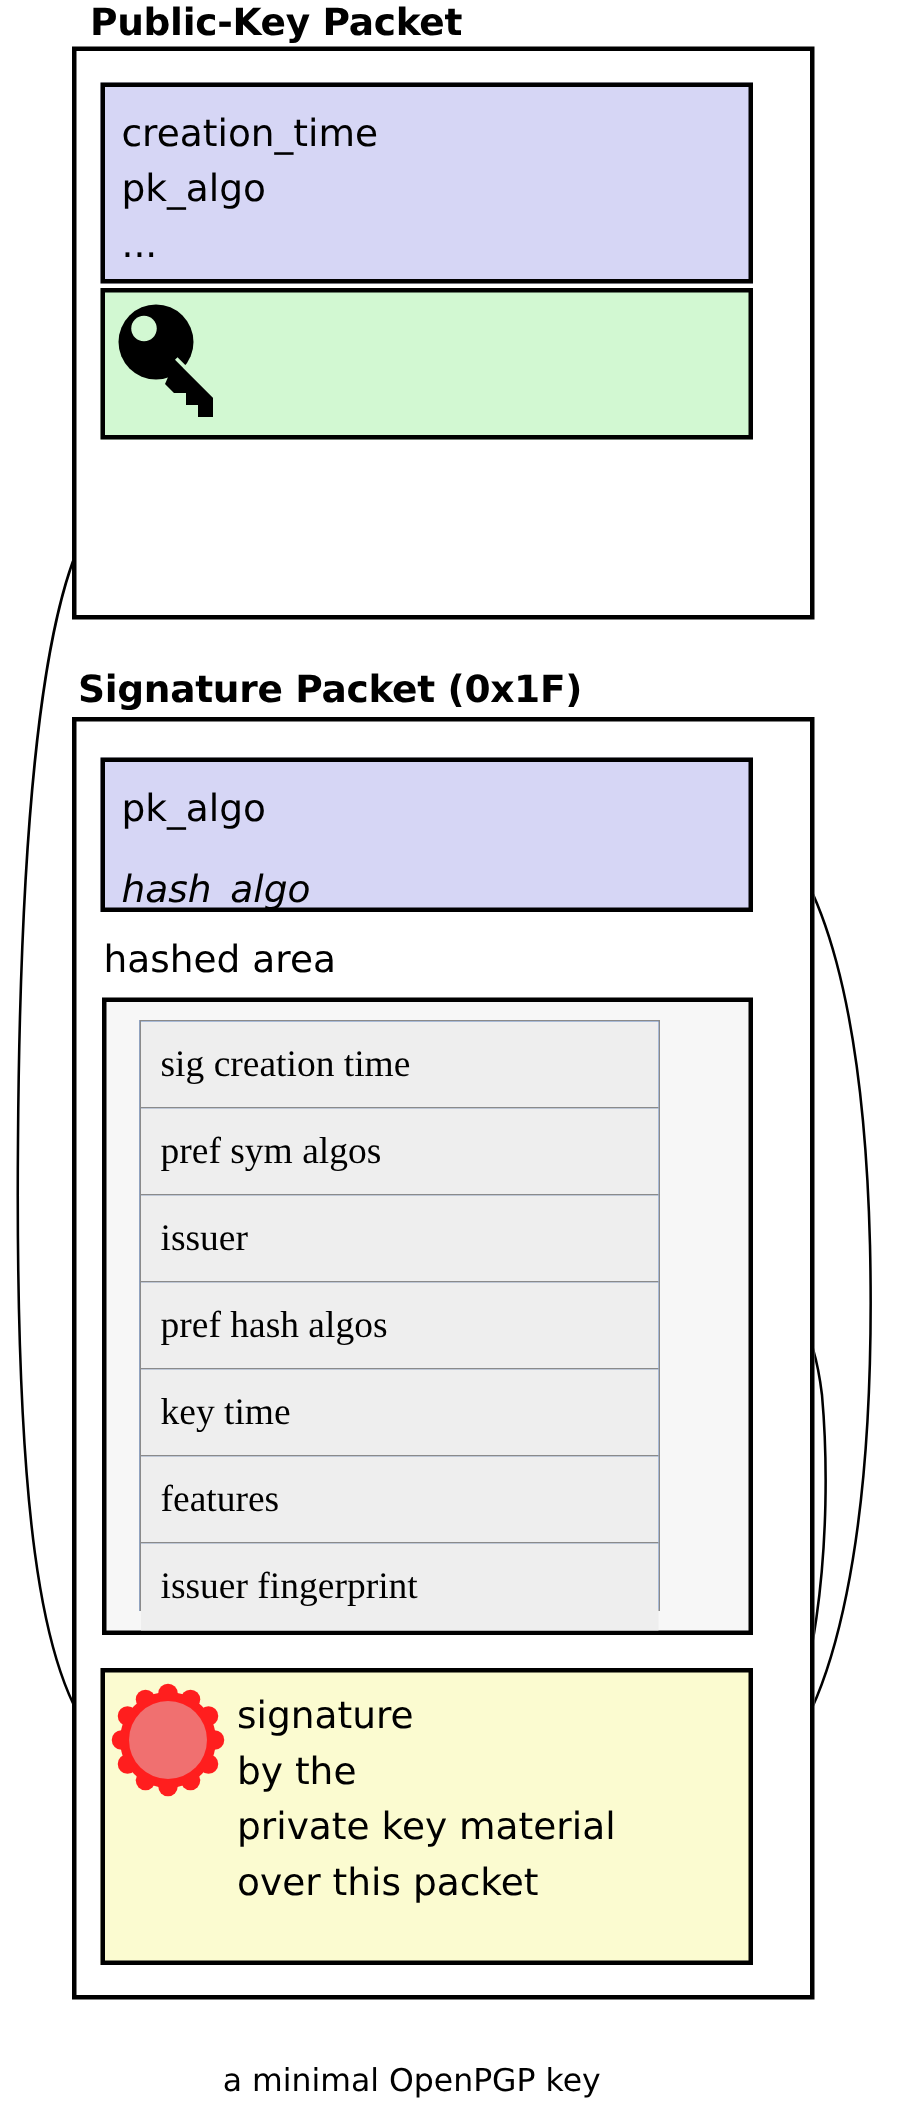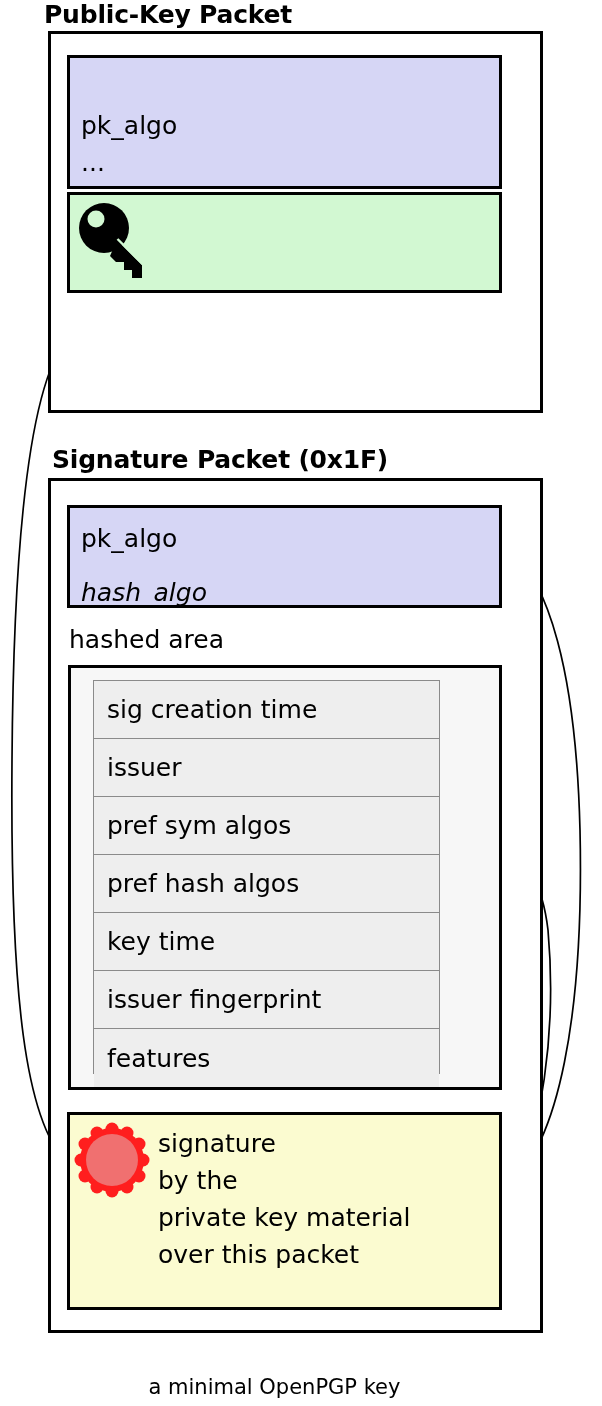--- a/index.html
+++ b/index.html
@@ -67,20 +67,21 @@
     position: absolute;
     background: #f7f7f7;
     border: 3px solid #000000;
     box-sizing: border-box;
   }
   .subpacket-list {
     position: absolute;
     border: 1px solid #8a8a8a;
     box-sizing: border-box;
     background: #3b82f6;
+    font-family: Liberation Serif, serif;
   }
   .subpacket {
     box-sizing: border-box;
     border-bottom: 1px solid #8a8a8a;
     background: #eeeeee;
     height: 58px;
     display: flex;
     align-items: center;
     padding-left: 13px;
     font-size: 25px;
@@ -125,25 +126,26 @@
       </marker>
     </defs>
 
     <path d="M 68,338 C 40,370 14,470 12,760 C 10,1000 26,1120 66,1162" fill="none" stroke="#000000" stroke-width="1.7" marker-end="url(#arrowhead)"></path>
 
     <path d="M 503,1190 C 560,1150 584,1010 580,830 C 576,670 548,580 508,548" fill="none" stroke="#000000" stroke-width="1.7" marker-end="url(#arrowhead)"></path>
 
     <path d="M 503,1190 C 545,1150 556,1020 548,930 C 542,880 526,862 506,858" fill="none" stroke="#000000" stroke-width="1.7" marker-end="url(#arrowhead)"></path>
   </svg>
 
-  <div class="pkt-title" style="left:44px; top:0px;">Public-Key Packet</div>
+  <div class="pkt-title" style="left:60px; top:0px;">Public-Key Packet</div>
 
   <div class="packet-frame" style="left:48px; top:31px; width:495px; height:382px;"></div>
 
   <div class="field-box purple" style="left:67px; top:55px; width:435px; height:134px;"></div>
+  <div class="field-text" style="left:81px; top:70px;">creation_time</div>
   <div class="field-text" style="left:81px; top:107px;">pk_algo</div>
   <div class="field-text" style="left:81px; top:144px;">...</div>
 
   <div class="field-box green" style="left:67px; top:192px; width:435px; height:101px;"></div>
 
   <div class="icon-wrap" style="left:76px; top:200px;">
     <svg width="80" height="85" viewBox="0 0 80 85" xmlns="http://www.w3.org/2000/svg">
       <g fill="#000000">
         <circle cx="28" cy="28" r="25"></circle>
         <path d="M41,40 L66,65 L66,78 L56,78 L56,70 L48,70 L48,62 L40,62 L34,56 Z"></path>
@@ -161,26 +163,26 @@
   <div class="field-box purple" style="left:67px; top:505px; width:435px; height:103px;"></div>
   <div class="field-text" style="left:81px; top:520px;">pk_algo</div>
   <div class="field-text" style="left:81px; top:574px;font-style:italic;">hash_algo</div>
 
   <div class="hashed-label" style="left:69px; top:625px;">hashed area</div>
 
   <div class="hashed-box" style="left:68px; top:665px; width:434px; height:425px;"></div>
 
   <div class="subpacket-list" style="left:93px; top:680px; width:347px; height:394px;">
     <div class="subpacket">sig creation time</div>
+    <div class="subpacket">pref sym algos</div>
     <div class="subpacket">issuer</div>
-    <div class="subpacket">pref sym algos</div>
     <div class="subpacket">pref hash algos</div>
     <div class="subpacket">key time</div>
+    <div class="subpacket">features</div>
     <div class="subpacket">issuer fingerprint</div>
-    <div class="subpacket">features</div>
   </div>
 
   <div class="field-box yellow" style="left:67px; top:1112px; width:435px; height:198px;"></div>
 
   <div class="icon-wrap" style="left:72px; top:1120px;">
     <svg width="80" height="80" viewBox="0 0 80 80" xmlns="http://www.w3.org/2000/svg">
       <g fill="#ff1e1e">
         <circle cx="40" cy="40" r="32"></circle>
         <circle cx="40" cy="9" r="6.5"></circle>
         <circle cx="55" cy="13" r="6.5"></circle>

